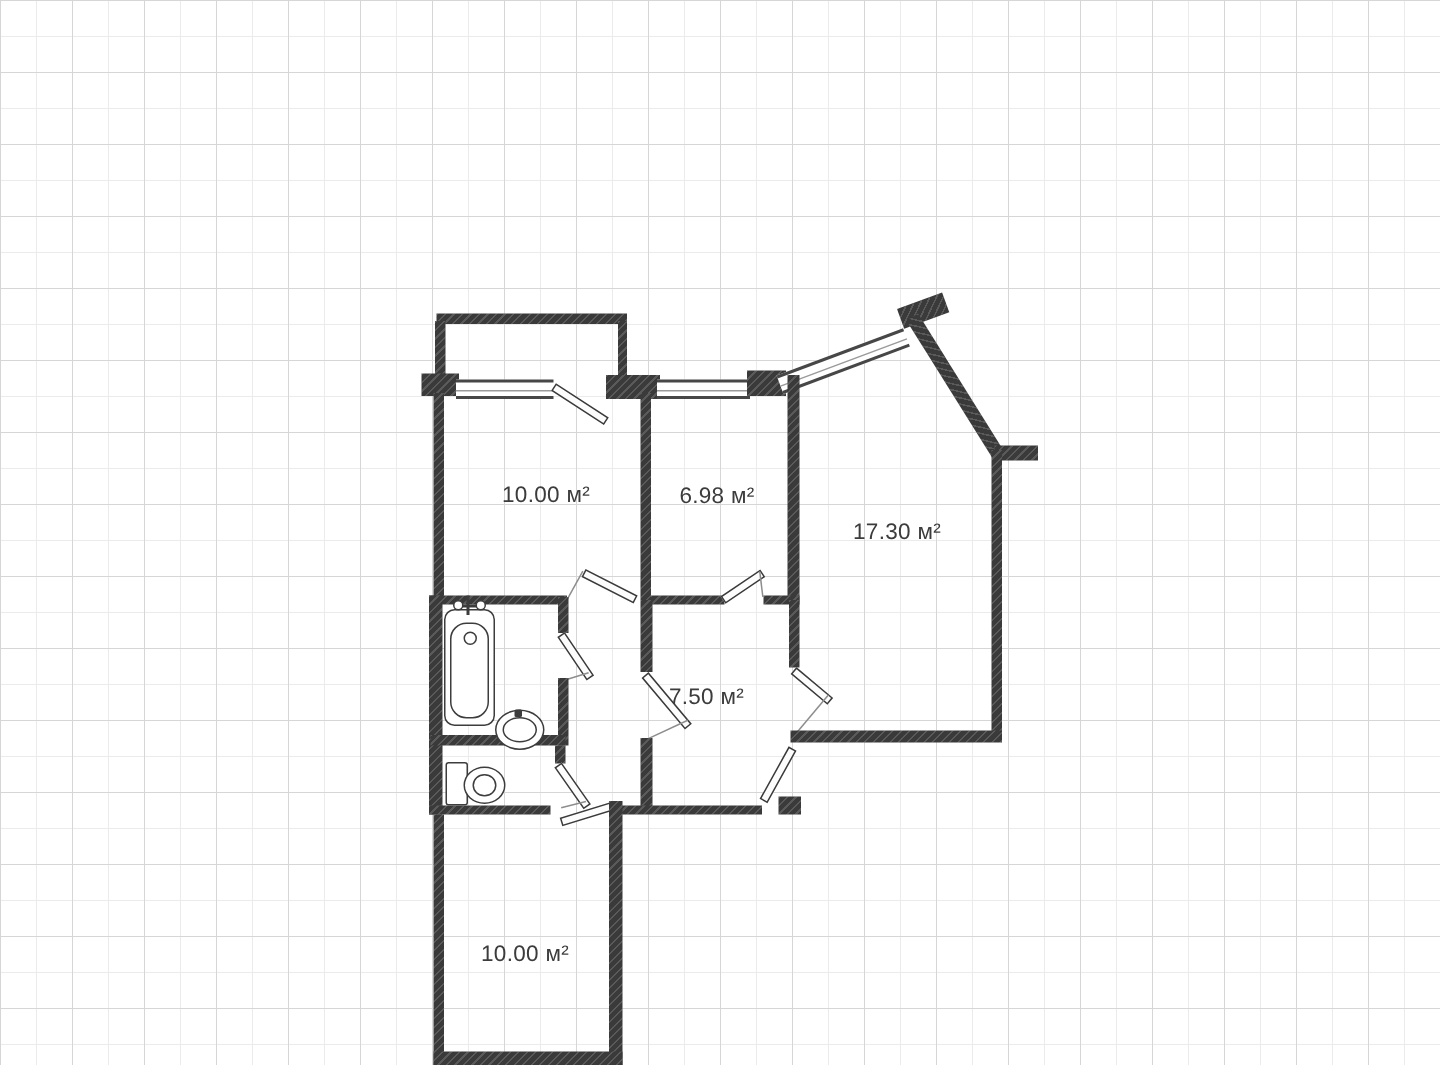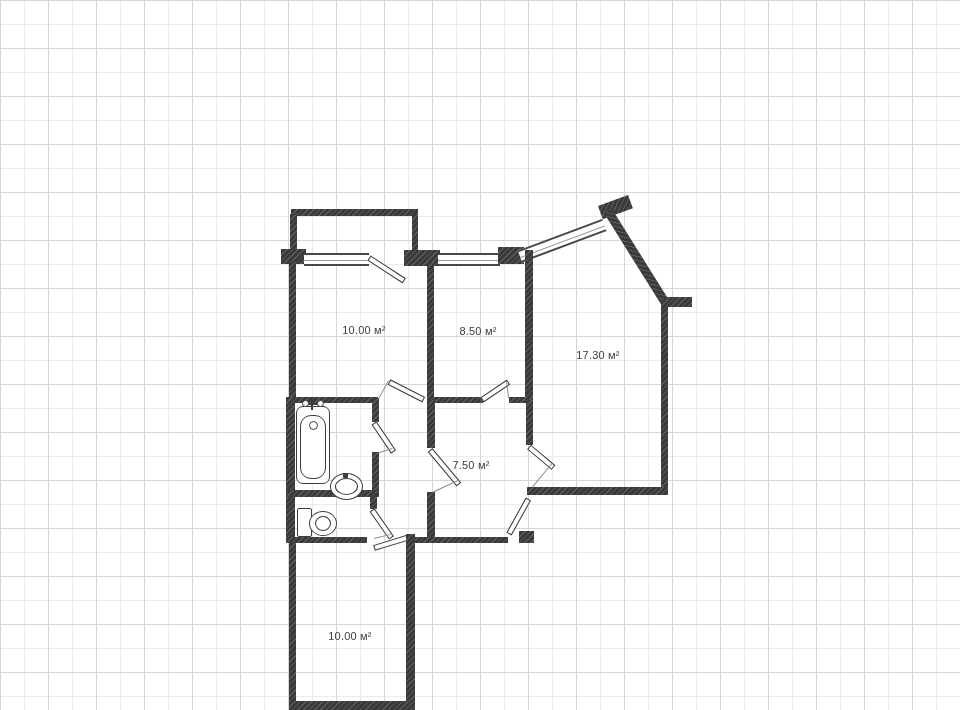--- a/index.html
+++ b/index.html
@@ -35,21 +35,21 @@
     border:1px solid #3a3a3a;transform-origin:0 50%;
   }
   .chord{ 
     position:absolute;height:0;border-top:1px solid #8d8d8d;transform-origin:0 0;
   }
   .fx{position:absolute;background:#fff;border:1.5px solid #3d3d3d;}
   .fx.thin{border-width:1px;}
   .round{border-radius:50%;}
   .lbl{
     position:absolute;transform:translate(-50%,-50%);
-    font-size:11px;color:#3c3c3c;letter-spacing:.2px;white-space:nowrap;
+    font-size:15px;color:#3c3c3c;letter-spacing:.2px;white-space:nowrap;
   }
 </style>
 </head>
 <body>
 
 <div class="grid"></div>
 
 <div class="plan">
 
   <div class="w" style="left:291px;top:209px;width:127px;height:7px;"></div>
@@ -127,18 +127,18 @@
     <div style="position:absolute;left:343px;top:473px;width:5px;height:5px;background:#3d3d3d;border-radius:1px;"></div>
   </div>
 
   <div>
     <div class="fx" style="left:297px;top:508px;width:13px;height:27px;border-radius:2px;"></div>
     <div class="fx" style="left:309px;top:511px;width:26px;height:23px;border-radius:50%;"></div>
     <div class="fx thin round" style="left:315px;top:516px;width:14px;height:13px;"></div>
   </div>
 
   <span class="lbl" style="left:364px;top:330px;">10.00 м²</span>
-  <span class="lbl" style="left:478px;top:331px;">8.50 м²</span>
+  <span class="lbl" style="left:478px;top:331px;">6.98 м²</span>
   <span class="lbl" style="left:598px;top:355px;text-align:right;">17.30 м²</span>
   <span class="lbl" style="left:471px;top:465px;">7.50 м²</span>
   <span class="lbl" style="left:350px;top:636px;">10.00 м²</span>
 
 </div>
 
 </body></html>

